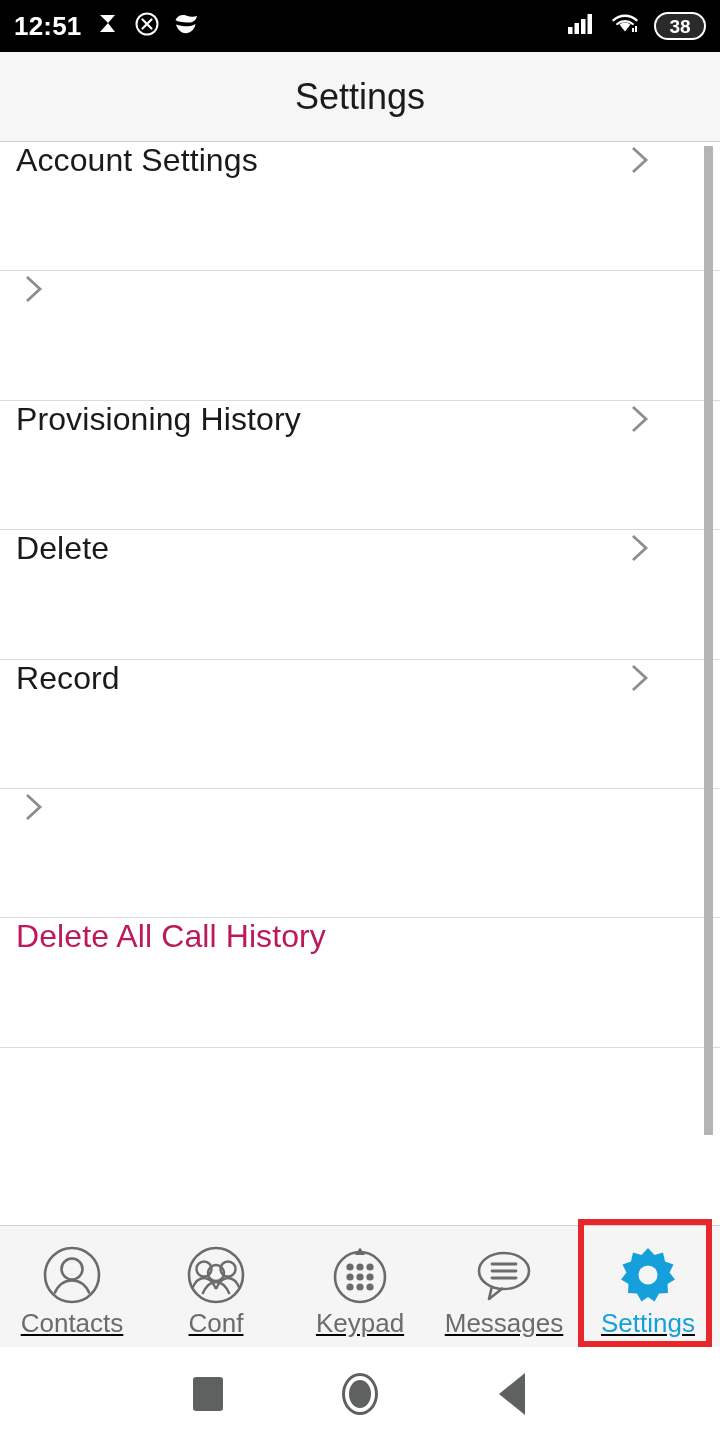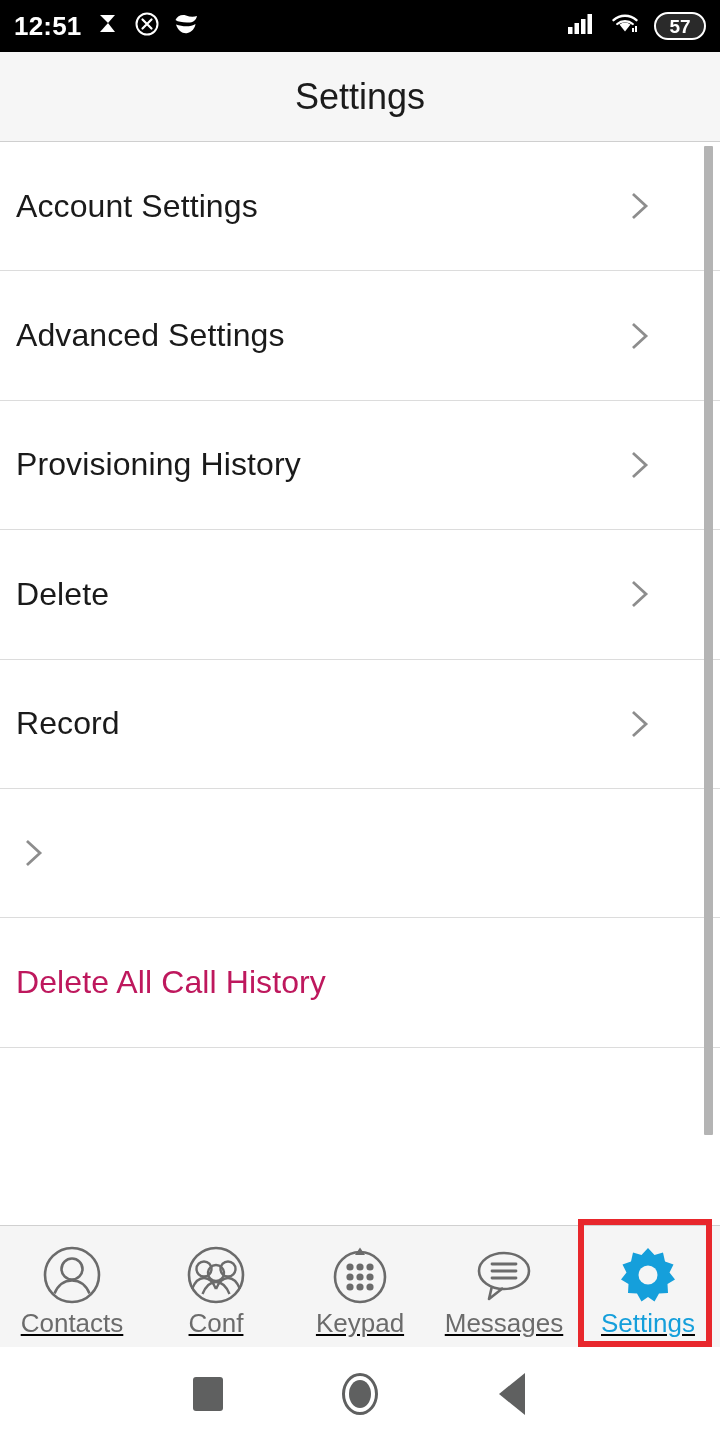--- a/index.html
+++ b/index.html
@@ -37,21 +37,21 @@
   }
   .appbar-title { font-size:36px; color:#1b1b1b; font-weight:400; }
 
   
   .list {
     position:absolute; top:142px; left:0; width:720px; height:1035px;
     background:#fff; overflow:hidden;
   }
   .row {
     position:relative; height:129.4px; width:720px;
-    display:flex; align-items:center; padding:0 36px 0 16px;
+    display:flex; padding:0 36px 0 16px;
     border-bottom:1px solid #dcdcdc; background:#fff;
   }
   .row:last-child { border-bottom:1px solid #dcdcdc; }
   .row-label { font-size:32px; color:#1a1a1a; flex:1; font-weight:400; letter-spacing:.1px; }
   .row-label.danger { color:#be185d; }
   .chev { width:36px; height:36px; display:block; flex:0 0 auto; margin-right:26px; }
 
   
   .scrollbar {
     position:absolute; top:146px; left:704px; width:9px; height:989px;
@@ -136,40 +136,39 @@
       <span class="sb-ico">
         <svg width="30" height="26" viewBox="0 0 30 26">
           <path d="M15 20.5 L9.5 13.5 A9 9 0 0 1 20.5 13.5 Z" fill="#fff"></path>
           <path d="M3.5 9.2 A17 17 0 0 1 26.5 9.2" fill="none" stroke="#fff" stroke-width="2.4" stroke-linecap="round"></path>
           <path d="M7.2 13 A12 12 0 0 1 22.8 13" fill="none" stroke="#fff" stroke-width="2.2" stroke-linecap="round"></path>
           <rect x="22" y="17" width="2" height="4" fill="#fff"></rect>
             <rect x="25" y="15" width="2" height="6" fill="#fff"></rect>
         </svg>
       </span>
       <span class="battery">
-        <span class="lvl">57</span>
+        <span class="lvl">38</span>
       </span>
     </div>
   </div>
 
   <div class="appbar">
     <span class="appbar-title">Settings</span>
   </div>
 
   <div class="list">
 
     <div class="row">
       <span class="row-label">Account Settings</span>
       <svg class="chev" viewBox="0 0 36 36">
           <path d="M12 7 L24 18 L12 29" fill="none" stroke="#8d8d8d" stroke-width="2.8" stroke-linecap="square"></path>
         </svg>
     </div>
 
     <div class="row">
-      <span class="row-label">Advanced Settings</span>
       <svg class="chev" viewBox="0 0 36 36">
           <path d="M12 7 L24 18 L12 29" fill="none" stroke="#8d8d8d" stroke-width="2.8" stroke-linecap="square"></path>
         </svg>
     </div>
 
     <div class="row">
       <span class="row-label">Provisioning History</span>
       <svg class="chev" viewBox="0 0 36 36">
           <path d="M12 7 L24 18 L12 29" fill="none" stroke="#8d8d8d" stroke-width="2.8" stroke-linecap="square"></path>
         </svg>

